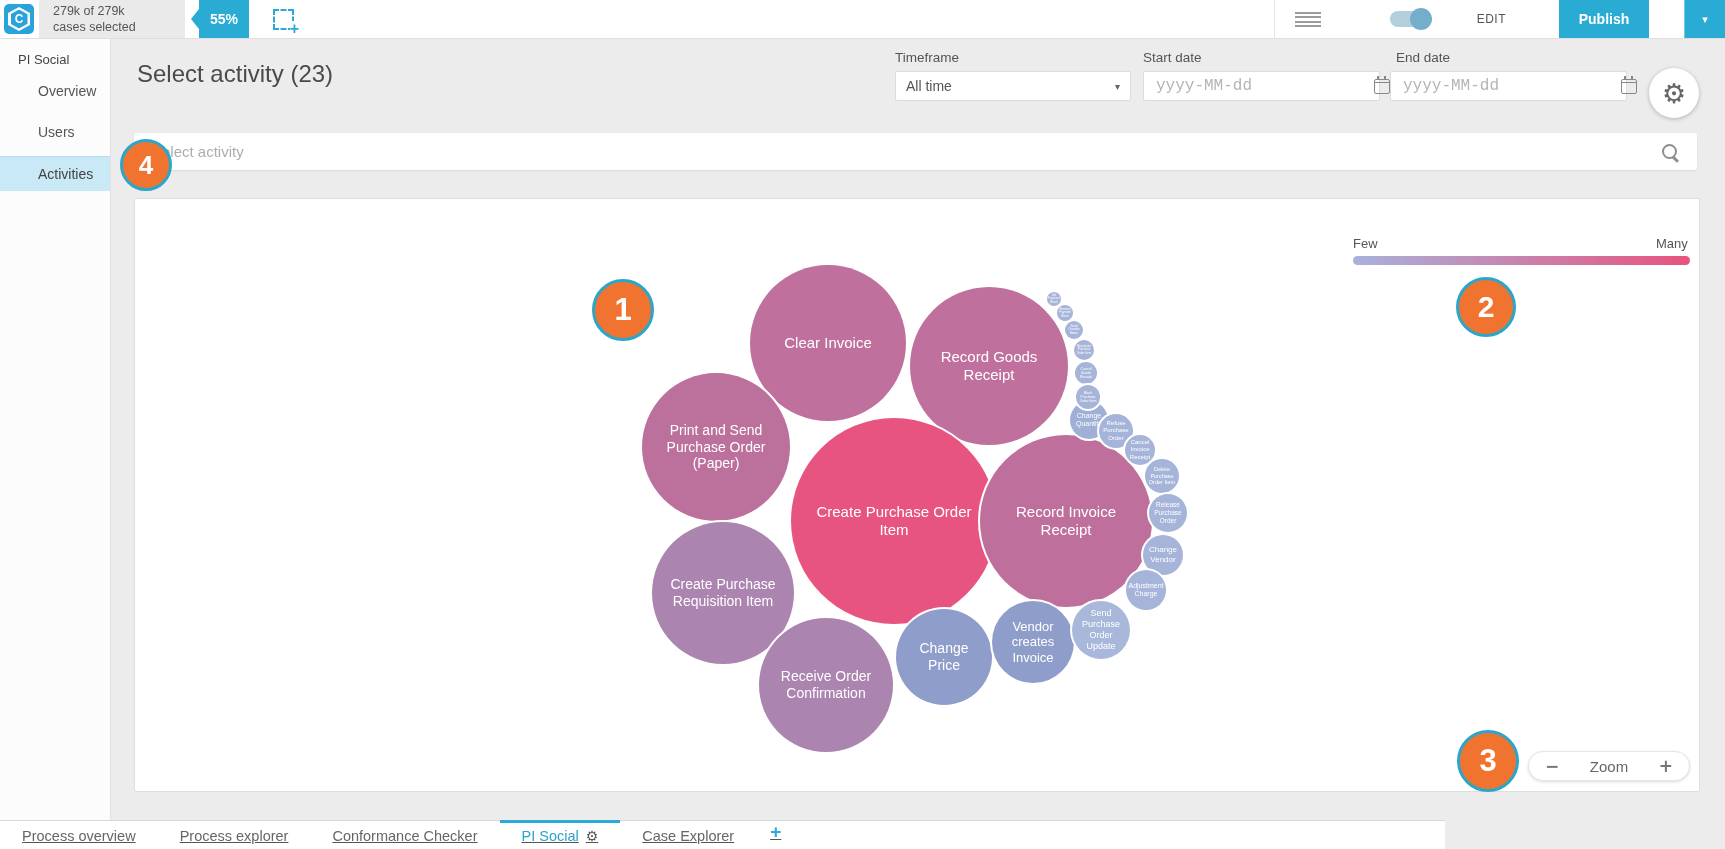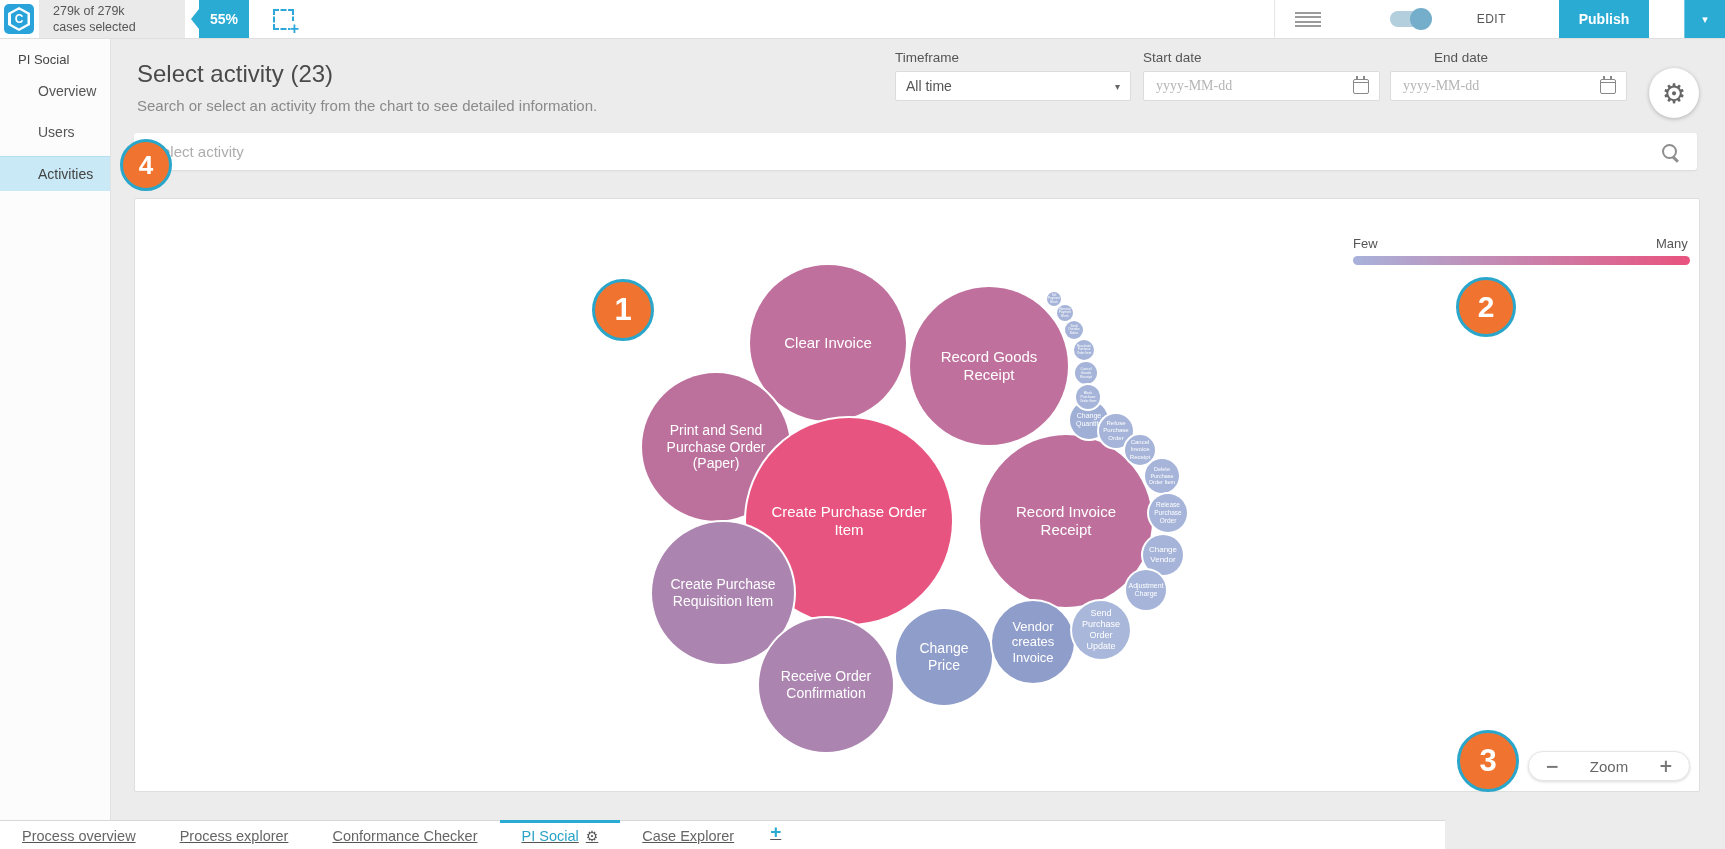--- a/index.html
+++ b/index.html
@@ -42,21 +42,21 @@
   .side-item{height:34px;line-height:34px;padding-left:38px;font-size:14px;color:#555;cursor:pointer;margin-top:7px;}
   .side-item.active{background:#C9E9F6;color:#444;border-top:1px solid #B5DFF1;}
 
   
   .page-title{position:absolute;left:137px;top:60px;font-size:24px;color:#4A4A4A;font-weight:500;}
   .page-sub{position:absolute;left:137px;top:97px;font-size:15px;color:#8A8A8A;}
   .f-label{position:absolute;font-size:13.5px;color:#555;}
   .f-box{position:absolute;height:30px;background:#fff;border:1px solid #DCDCDC;border-radius:2px;
          display:flex;align-items:center;padding:0 10px;font-size:14px;color:#555;box-sizing:border-box;}
   .f-box .caret{margin-left:auto;font-size:10px;color:#666;font-family:"DejaVu Sans",sans-serif;}
-  .f-box input{border:none;outline:none;flex:1;font-size:14px;color:#555;font-family:Liberation Serif, serif;background:transparent;}
+  .f-box input{border:none;outline:none;flex:1;font-size:16px;color:#555;font-family:Liberation Mono, monospace;background:transparent;}
   .f-box input::placeholder{color:#B5B5B5;}
   .cal{position:relative;width:14px;height:13px;border:1.5px solid #888;border-radius:2px;margin-left:6px;flex:none;}
   .cal::before{content:'';position:absolute;left:2px;top:-4px;width:2px;height:3px;background:#888;box-shadow:7px 0 0 #888;}
   .cal::after{content:'';position:absolute;left:0;top:2px;width:14px;height:1.5px;background:#888;}
   .gear-circle{position:absolute;left:1649px;top:68px;width:50px;height:50px;border-radius:50%;background:#fff;
          box-shadow:0 1px 4px rgba(0,0,0,.25);display:flex;align-items:center;justify-content:center;cursor:pointer;}
   .gear-glyph{font-size:27px;color:#666;font-family:"DejaVu Sans",sans-serif;line-height:1;}
 
   
   .searchbar{position:absolute;left:134px;top:133px;width:1563px;height:37px;background:#fff;border-radius:3px;
@@ -130,33 +130,32 @@
   </div>
 
   <div class="sidebar">
     <div class="sidebar-title">PI Social</div>
     <div class="side-item">Overview</div>
     <div class="side-item">Users</div>
     <div class="side-item active">Activities</div>
   </div>
 
   <div class="page-title">Select activity (23)</div>
-  <div class="page-sub">Search or select an activity from the chart to see detailed information.</div>
 
   <div class="f-label" style="left:895px;top:50px;">Timeframe</div>
   <div class="f-box" style="left:895px;top:71px;width:236px;">
     <span>All time</span>
     <span class="caret">▾</span>
   </div>
   <div class="f-label" style="left:1143px;top:50px;">Start date</div>
   <div class="f-box" style="left:1143px;top:71px;width:237px;">
     <input type="text" placeholder="yyyy-MM-dd" style="">
     <div class="cal"></div>
   </div>
-  <div class="f-label" style="left:1434px;top:50px;text-align:right;">End date</div>
+  <div class="f-label" style="left:1396px;top:50px;text-align:right;">End date</div>
   <div class="f-box" style="left:1390px;top:71px;width:237px;">
     <input type="text" placeholder="yyyy-MM-dd" style="">
     <div class="cal"></div>
   </div>
   <div class="gear-circle">
     <span class="gear-glyph">⚙</span>
   </div>
 
   <div class="searchbar">
     <input type="text" placeholder="Select activity" style="">
@@ -171,21 +170,21 @@
   <div class="bubble-layer">
       <div class="bubble" title="Clear Invoice" style="left: 750px; top: 265px; height: 156px; width: 156px; background: rgb(192, 112, 156); font-size: 15px;">
         <span>Clear Invoice</span>
       </div>
       <div class="bubble" title="Record Goods Receipt" style="left: 910px; top: 287px; height: 158px; width: 158px; background: rgb(192, 112, 156); font-size: 15px;">
         <span>Record Goods Receipt</span>
       </div>
       <div class="bubble" title="Print and Send Purchase Order (Paper)" style="left: 642px; top: 373px; height: 148px; width: 148px; background: rgb(188, 112, 156); font-size: 14px;">
         <span>Print and Send Purchase Order (Paper)</span>
       </div>
-      <div class="bubble" title="Create Purchase Order Item" style="left: 746px; top: 418px; height: 206px; width: 206px; background: rgb(232, 84, 128); font-size: 15px;">
+      <div class="bubble" title="Create Purchase Order Item" style="left: 791px; top: 418px; height: 206px; width: 206px; background: rgb(232, 84, 128); font-size: 15px;">
         <span>Create Purchase Order Item</span>
       </div>
       <div class="bubble" title="Record Invoice Receipt" style="left: 980px; top: 435px; height: 172px; width: 172px; background: rgb(191, 111, 156); font-size: 15px;">
         <span>Record Invoice Receipt</span>
       </div>
       <div class="bubble" title="Create Purchase Requisition Item" style="left: 652px; top: 522px; height: 142px; width: 142px; background: rgb(171, 132, 176); font-size: 14px;">
         <span>Create Purchase Requisition Item</span>
       </div>
       <div class="bubble" title="Receive Order Confirmation" style="left: 759px; top: 618px; height: 134px; width: 134px; background: rgb(171, 132, 176); font-size: 14px;">
         <span>Receive Order Confirmation</span>

